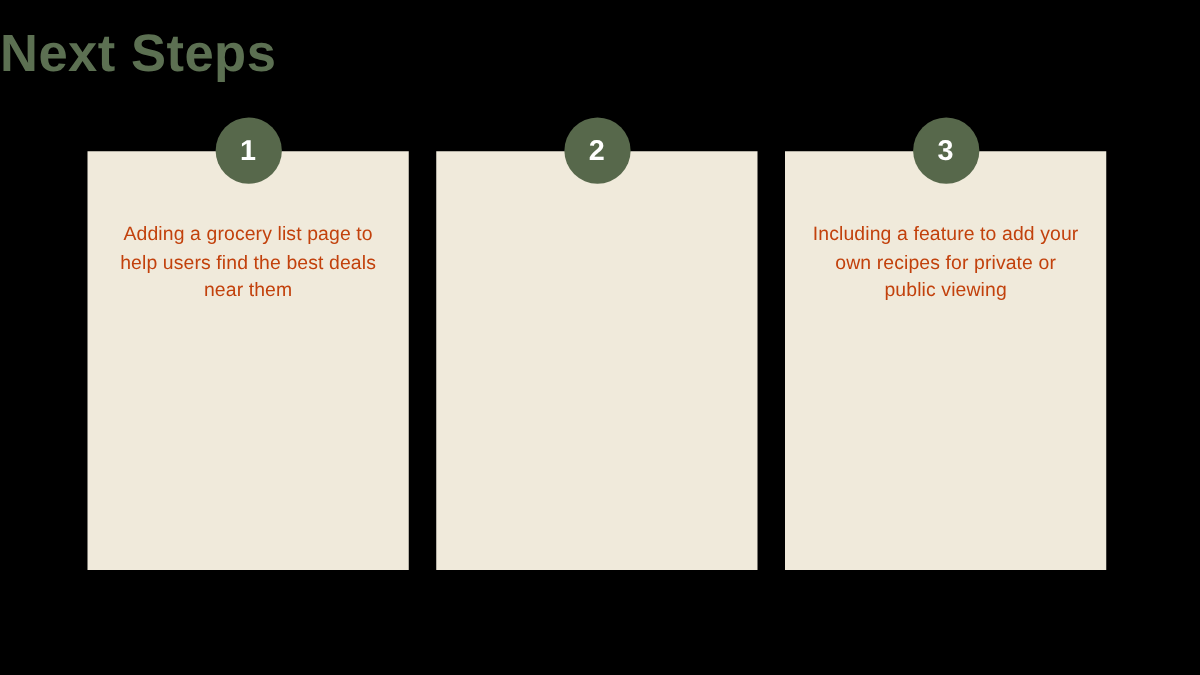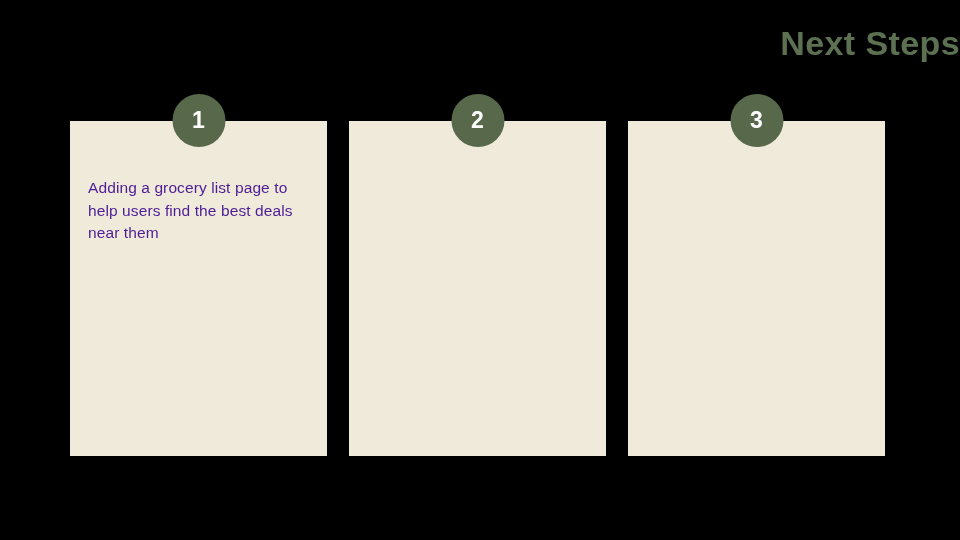--- a/index.html
+++ b/index.html
@@ -17,22 +17,22 @@
   .slide {
     position: absolute;
     inset: 0;
     background: #000000;
   }
   .slide-title {
     position: absolute;
     left: 0;
     right: 0;
     top: 23px;
-    text-align: right;
-    font-size: 34px;
+    text-align: left;
+    font-size: 42px;
     font-weight: 600;
     letter-spacing: 0.4px;
     color: #5C7052;
     line-height: 40px;
     white-space: nowrap;
   }
   .cards {
     position: absolute;
     left: 70px;
     top: 121px;
@@ -65,23 +65,24 @@
     color: #FFFFFF;
     font-size: 23px;
     font-weight: 600;
     line-height: 1;
   }
   .card-text {
     position: absolute;
     top: 56px;
     left: 18px;
     right: 18px;
+    text-align: center;
     font-size: 15.5px;
     line-height: 22.5px;
-    color: #4c1d95;
+    color: #c2410c;
     letter-spacing: 0.1px;
   }
 </style>
 </head>
 <body>
 
 <div class="slide">
 
   <div class="slide-title">Next Steps</div>
 
@@ -97,16 +98,17 @@
     <div class="card">
       <div class="card-badge">
         <span>2</span>
       </div>
     </div>
 
     <div class="card">
       <div class="card-badge">
         <span>3</span>
       </div>
+      <div class="card-text">Including a feature to add your own recipes for private or public viewing</div>
     </div>
 
   </div>
 </div>
 
 </body></html>

